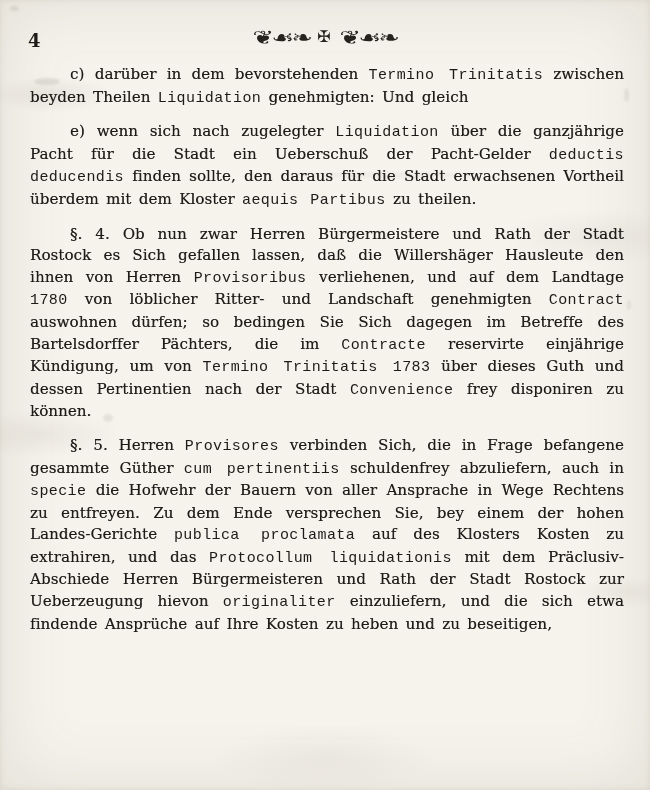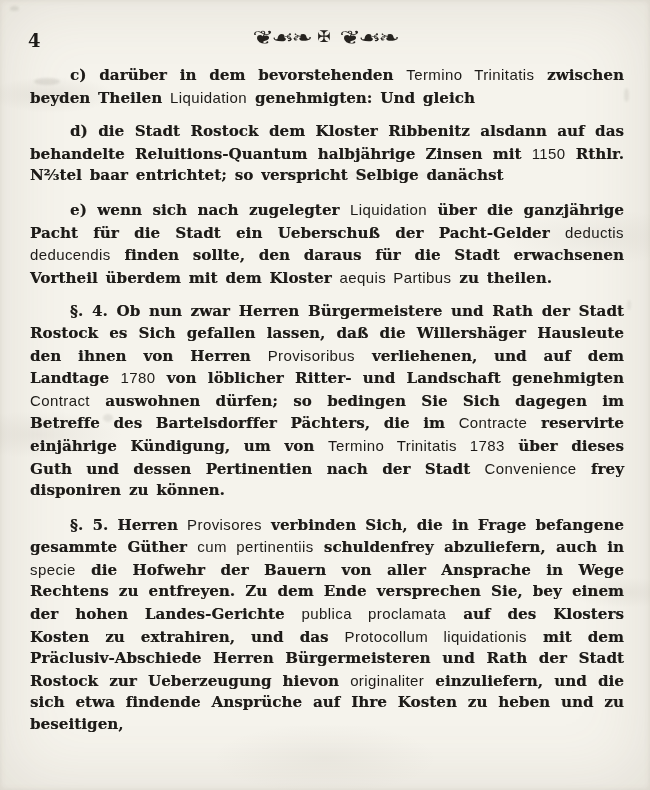--- a/index.html
+++ b/index.html
@@ -72,25 +72,25 @@
     margin: 0 0 12px 0;
     font-size: 15px;
     line-height: 21.6px;
     text-align: justify;
     text-indent: 40px;
     word-spacing: 2.5px;
     letter-spacing: 0.1px;
   }
   .fraktur {
     font-family: "DejaVu Serif", serif;
-    font-weight: 700;
+    font-weight: 400;
     text-shadow: 0.3px 0 0 rgba(25, 22, 18, 0.55);
   }
   .antiqua {
-    font-family: Liberation Sans, sans-serif;
+    font-family: Liberation Mono, monospace;
     font-weight: 400;
     letter-spacing: 0.4px;
   }
   .closing-line {
     margin-top: 27px;
     text-align: center;
     text-indent: 0;
     font-size: 17.5px;
     font-weight: 700;
     font-family: "DejaVu Serif", serif;
@@ -127,21 +127,20 @@
   <div class="page-number">4</div>
 
   <div class="ornament-row">
     <span class="flourish">❦☙❧</span><span class="center-mark">✠</span><span class="flourish">❦☙❧</span>
   </div>
 
   <div class="text-block">
 
     <div id="paragraphs-host">
         <p class="para"><span class="fraktur">c) darüber in dem bevorstehenden </span><span class="antiqua">Termino Trinitatis</span><span class="fraktur"> zwischen beyden Theilen </span><span class="antiqua">Liquidation</span><span class="fraktur"> genehmigten: Und gleich</span></p>
-        <p class="para"><span class="fraktur">d) die Stadt Rostock dem Kloster Ribbenitz alsdann auf das behandelte Reluitions-Quantum halbjährige Zinsen mit </span><span class="antiqua">1150</span><span class="fraktur"> Rthlr. N⅔tel baar entrichtet; so verspricht Selbige danächst</span></p>
         <p class="para"><span class="fraktur">e) wenn sich nach zugelegter </span><span class="antiqua">Liquidation</span><span class="fraktur"> über die ganzjährige Pacht für die Stadt ein Ueberschuß der Pacht-Gelder </span><span class="antiqua">deductis deducendis</span><span class="fraktur"> finden sollte, den daraus für die Stadt erwachsenen Vortheil überdem mit dem Kloster </span><span class="antiqua">aequis Partibus</span><span class="fraktur"> zu theilen.</span></p>
         <p class="para"><span class="fraktur">§. 4.  Ob nun zwar Herren Bürgermeistere und Rath der Stadt Rostock es Sich gefallen lassen, daß die Willershäger Hausleute den ihnen von Herren </span><span class="antiqua">Provisoribus</span><span class="fraktur"> verliehenen, und auf dem Landtage </span><span class="antiqua">1780</span><span class="fraktur"> von löblicher Ritter- und Landschaft genehmigten </span><span class="antiqua">Contract</span><span class="fraktur"> auswohnen dürfen; so bedingen Sie Sich dagegen im Betreffe des Bartelsdorffer Pächters, die im </span><span class="antiqua">Contracte</span><span class="fraktur"> reservirte einjährige Kündigung, um von </span><span class="antiqua">Termino Trinitatis 1783</span><span class="fraktur"> über dieses Guth und dessen Pertinentien nach der Stadt </span><span class="antiqua">Convenience</span><span class="fraktur"> frey disponiren zu können.</span></p>
         <p class="para"><span class="fraktur">§. 5.  Herren </span><span class="antiqua">Provisores</span><span class="fraktur"> verbinden Sich, die in Frage befangene gesammte Güther </span><span class="antiqua">cum pertinentiis</span><span class="fraktur"> schuldenfrey abzuliefern, auch in </span><span class="antiqua">specie</span><span class="fraktur"> die Hofwehr der Bauern von aller Ansprache in Wege Rechtens zu entfreyen.  Zu dem Ende versprechen Sie, bey einem der hohen Landes-Gerichte </span><span class="antiqua">publica proclamata</span><span class="fraktur"> auf des Klosters Kosten zu extrahiren, und das </span><span class="antiqua">Protocollum liquidationis</span><span class="fraktur"> mit dem Präclusiv-Abschiede Herren Bürgermeisteren und Rath der Stadt Rostock zur Ueberzeugung hievon </span><span class="antiqua">originaliter</span><span class="fraktur"> einzuliefern, und die sich etwa findende Ansprüche auf Ihre Kosten zu heben und zu beseitigen,</span></p>
       </div>
 
   </div>
 
 </div>
 
 </body></html>

